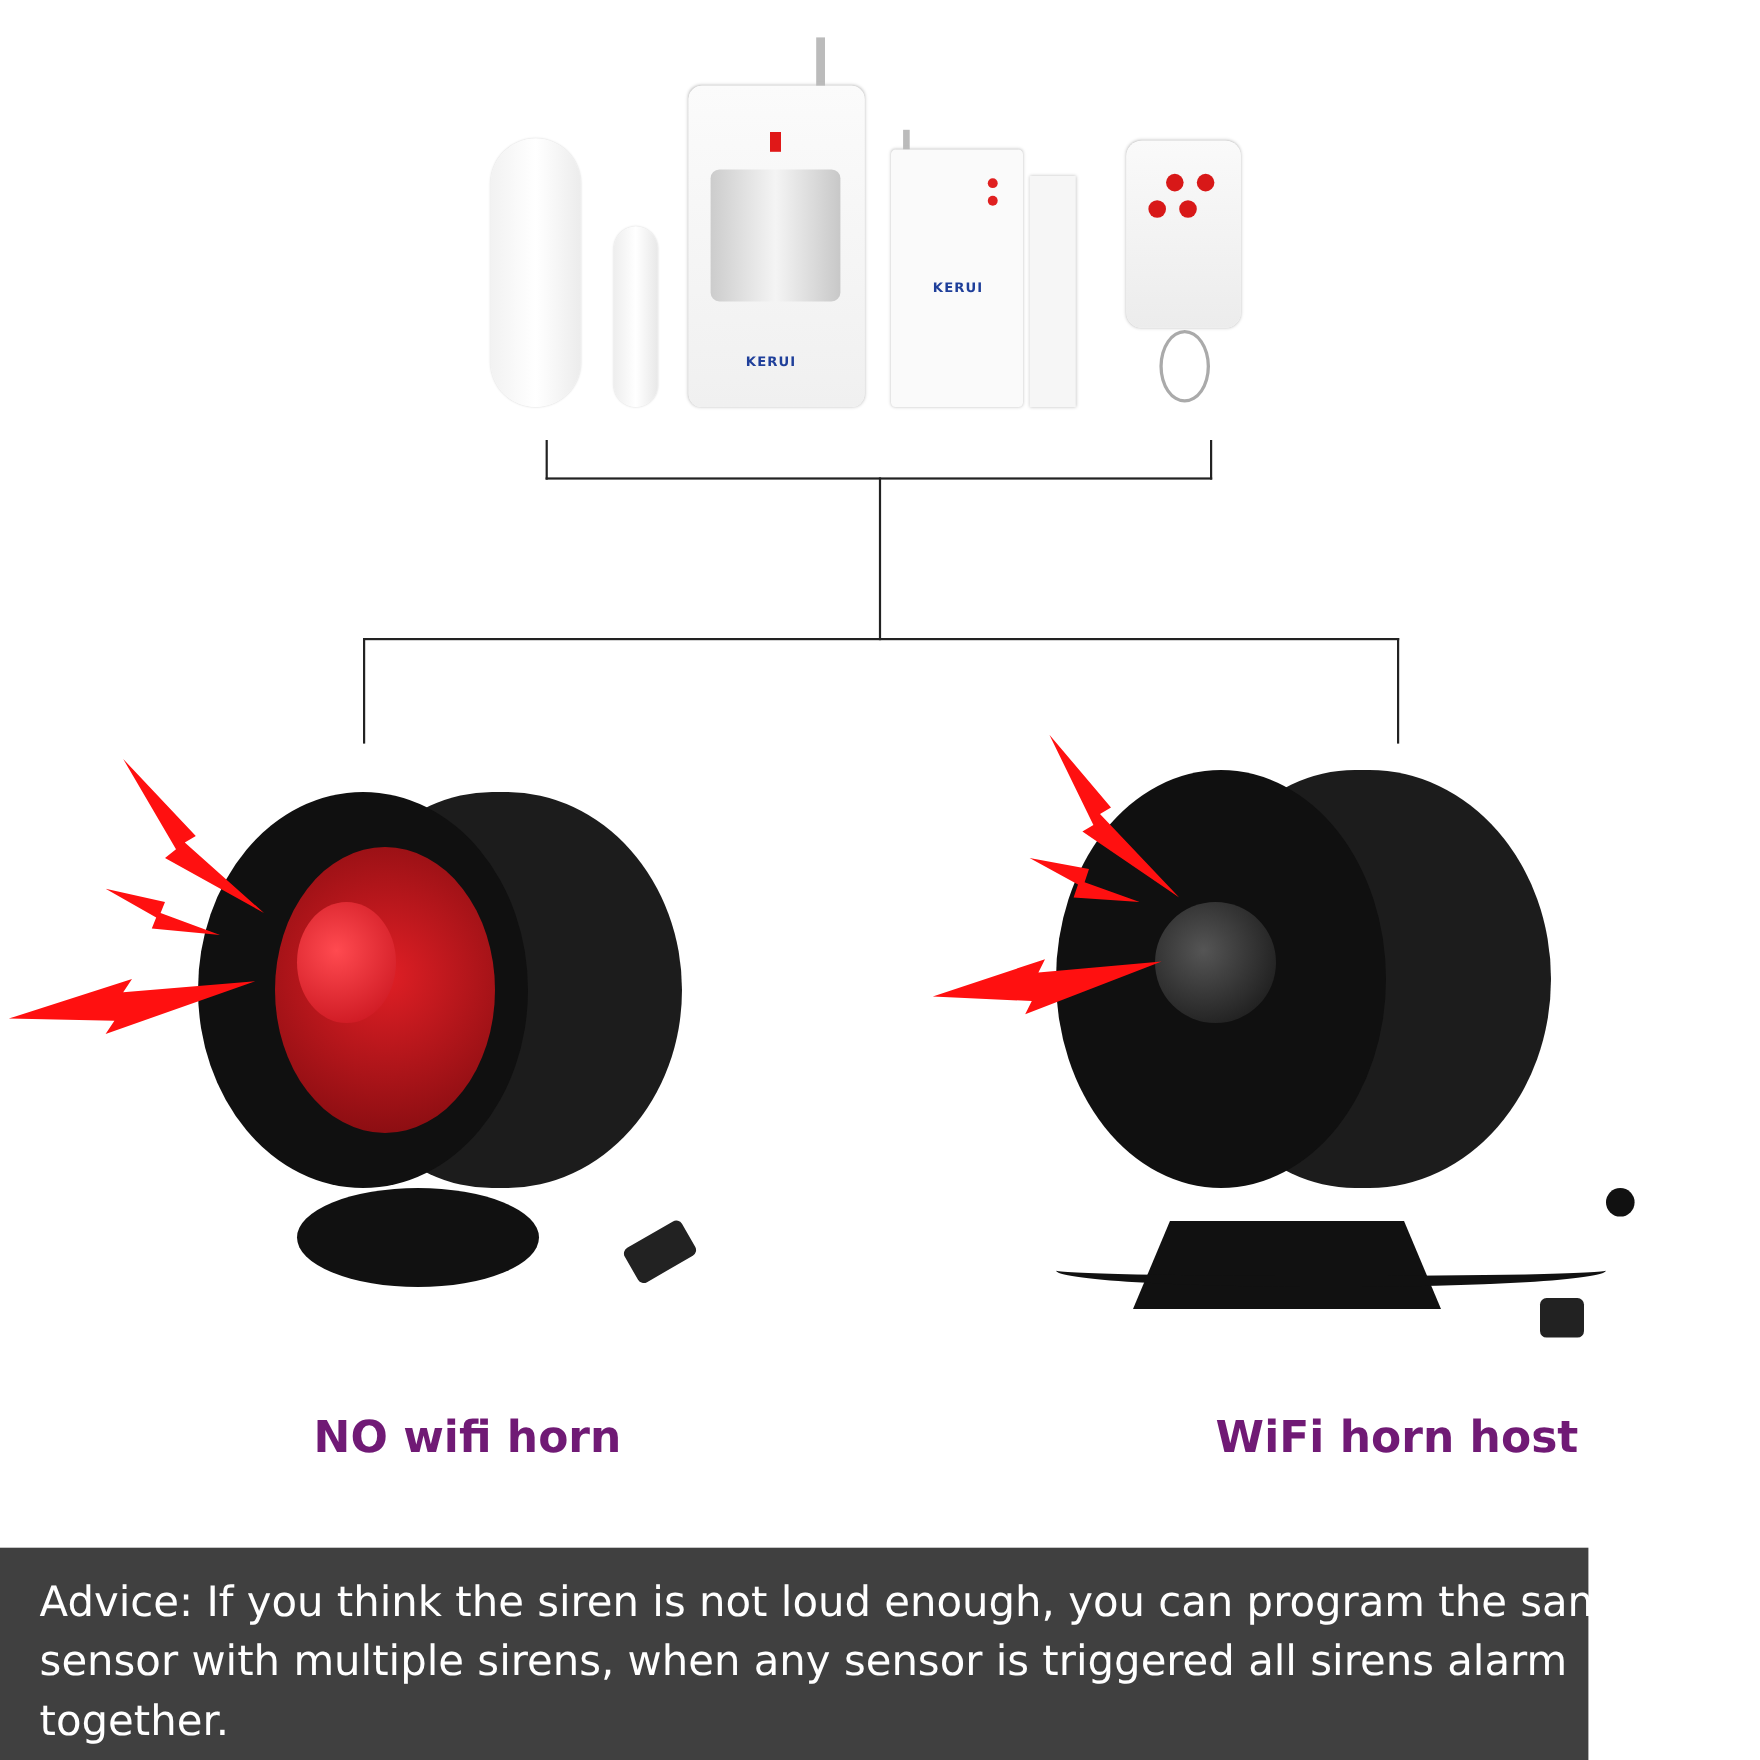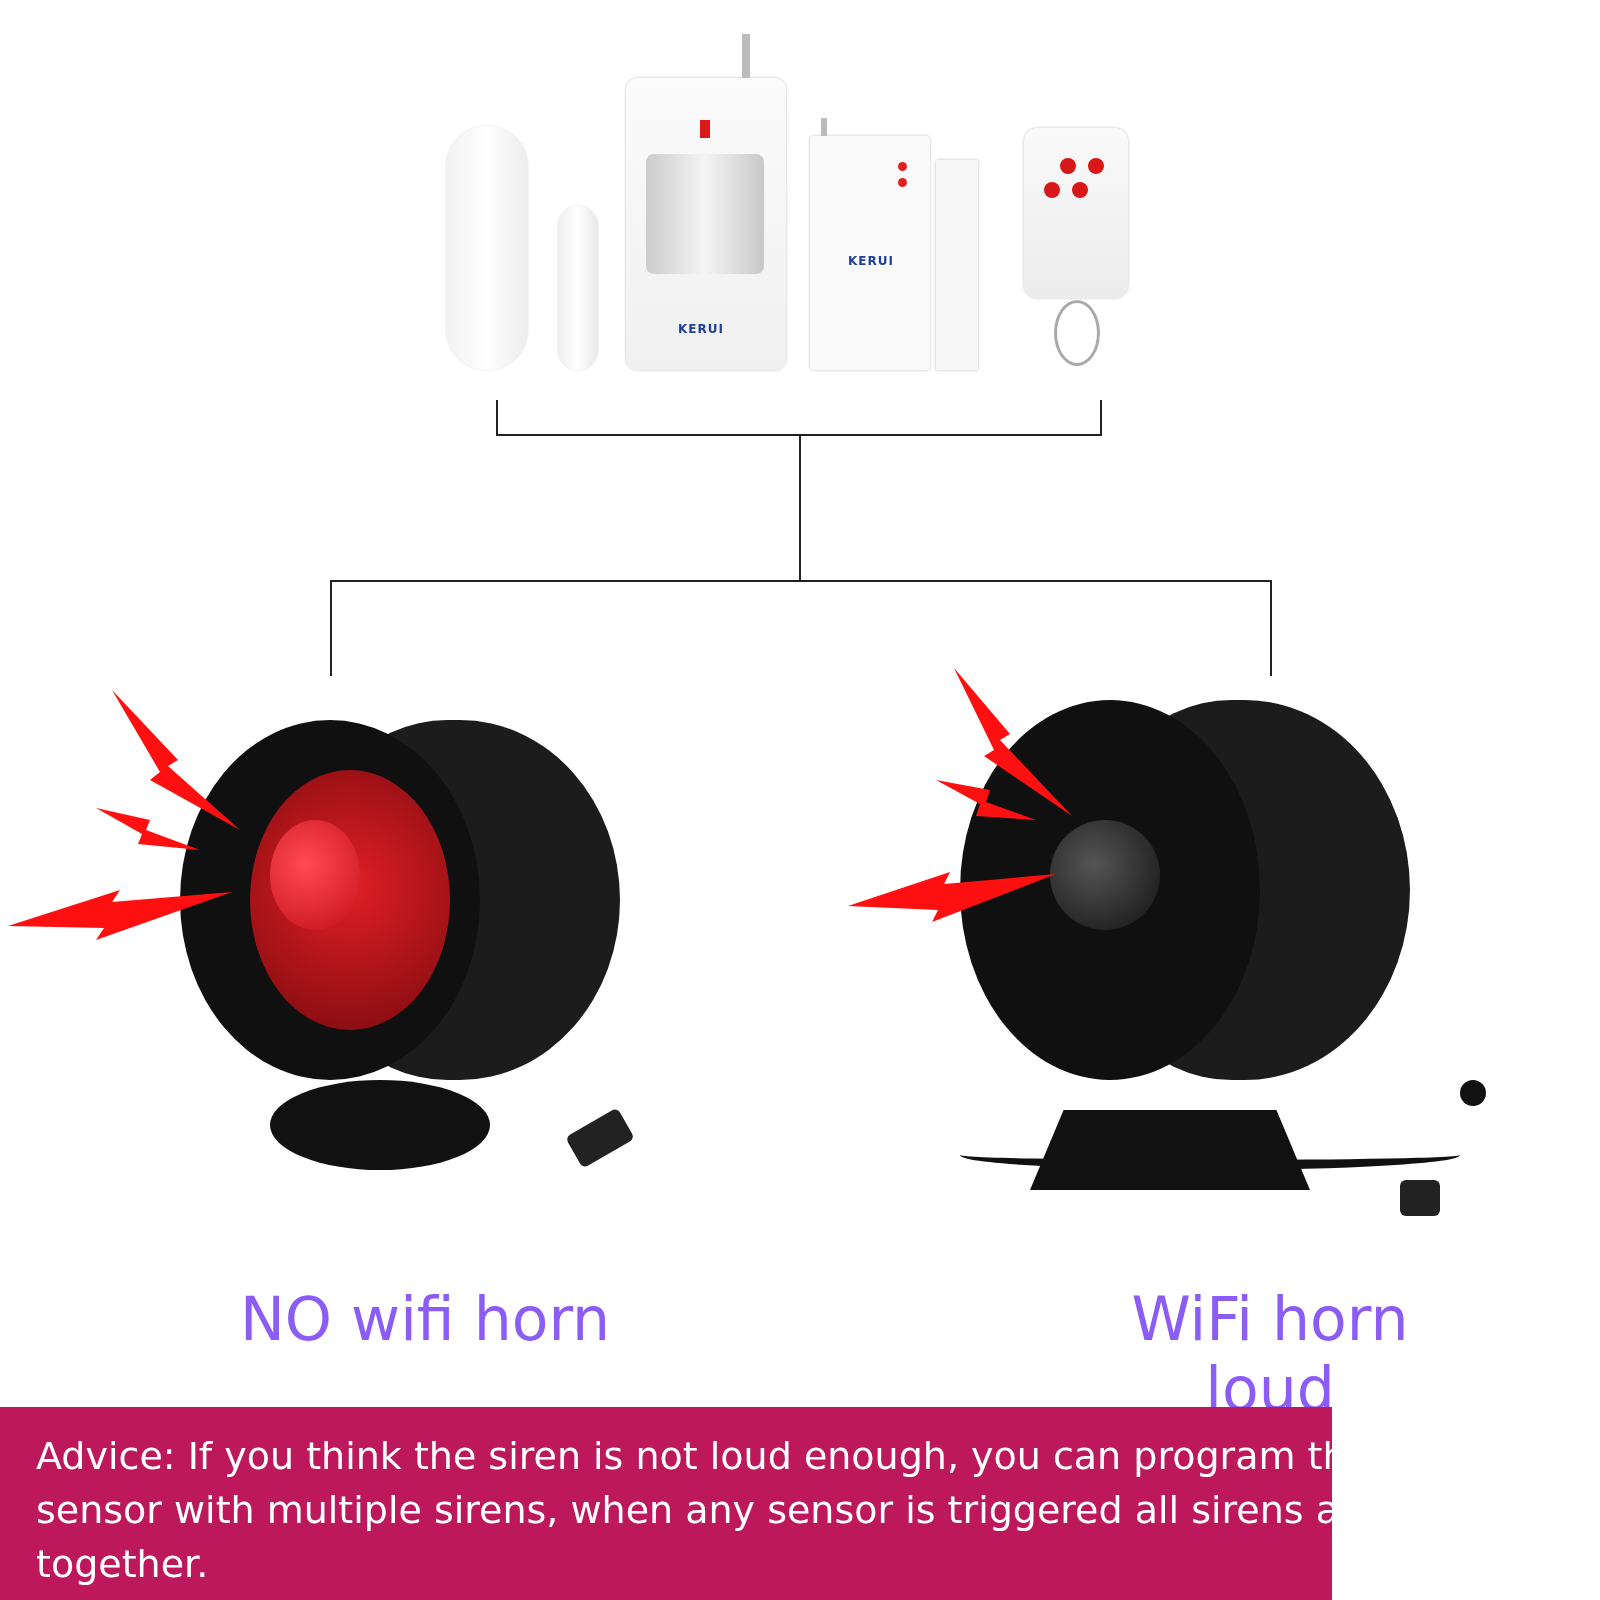--- a/index.html
+++ b/index.html
@@ -1,20 +1,20 @@
 <!DOCTYPE html>
 <html><head>
 <meta charset="utf-8">
 <style>
   html, body { margin:0; padding:0; }
   body { width:1600px; height:1600px; background:#ffffff; position:relative; overflow:hidden; font-family:"DejaVu Sans", sans-serif; }
   .abs { position:absolute; }
   .line { position:absolute; background:#222; }
-  .label { position:absolute; color:#8b5cf6; font-weight:normal; font-size:60px; text-align:center; }
-  .banner { position:absolute; left:0; top:1407px; width:1332px; height:193px; background:#be185d; }
+  .label { position:absolute; color:#701a75; font-weight:bold; font-size:40px; text-align:center; }
+  .banner { position:absolute; left:0; top:1407px; width:1444px; height:193px; background:#404040; }
   .banner p { margin:0; position:absolute; left:36px; top:22px; width:1560px; color:#fff; font-size:38px; line-height:54px; }
   .brand { color:#1f3f9a; font-weight:bold; font-size:12px; position:absolute; letter-spacing:1px; }
 </style>
 </head>
 <body>
 
 <div class="abs" style="left:430px;top:30px;width:740px;height:350px;">
 
   <div class="abs" style="left:16px;top:96px;width:82px;height:244px;border-radius:41px;background:linear-gradient(90deg,#f2f2f2,#ffffff 50%,#ececec);box-shadow:0 0 2px #ccc;"></div>
   <div class="abs" style="left:128px;top:176px;width:40px;height:164px;border-radius:20px;background:linear-gradient(90deg,#eee,#fff,#e8e8e8);box-shadow:0 0 2px #ccc;"></div>
@@ -74,17 +74,17 @@
   <div class="abs" style="left:440px;top:480px;width:40px;height:36px;background:#222;border-radius:6px;"></div>
   <div class="abs" style="left:500px;top:380px;width:26px;height:26px;background:#111;border-radius:50%;"></div>
 </div>
 <svg class="abs" style="left:840px;top:660px;" width="240" height="280" viewBox="0 0 240 280">
   <polygon points="114,8 170,74 160,80 232,156 144,96 154,90" fill="#ff1010"></polygon>
   <polygon points="96,120 150,130 146,142 196,160 136,156 140,144" fill="#ff1010"></polygon>
   <polygon points="8,246 110,212 104,224 216,214 92,262 98,250" fill="#ff1010"></polygon>
 </svg>
 
 <div class="label" style="left:220px;top:1284px;width:410px;">NO wifi horn</div>
-<div class="label" style="left:1060px;top:1284px;width:420px;">WiFi horn loud</div>
+<div class="label" style="left:1060px;top:1284px;width:420px;">WiFi horn host</div>
 
 <div class="banner">
   <p>Advice: If you think the siren is not loud enough, you can program the same sensor with multiple sirens, when any sensor is triggered all sirens alarm together.</p>
 </div>
 
 </body></html>

